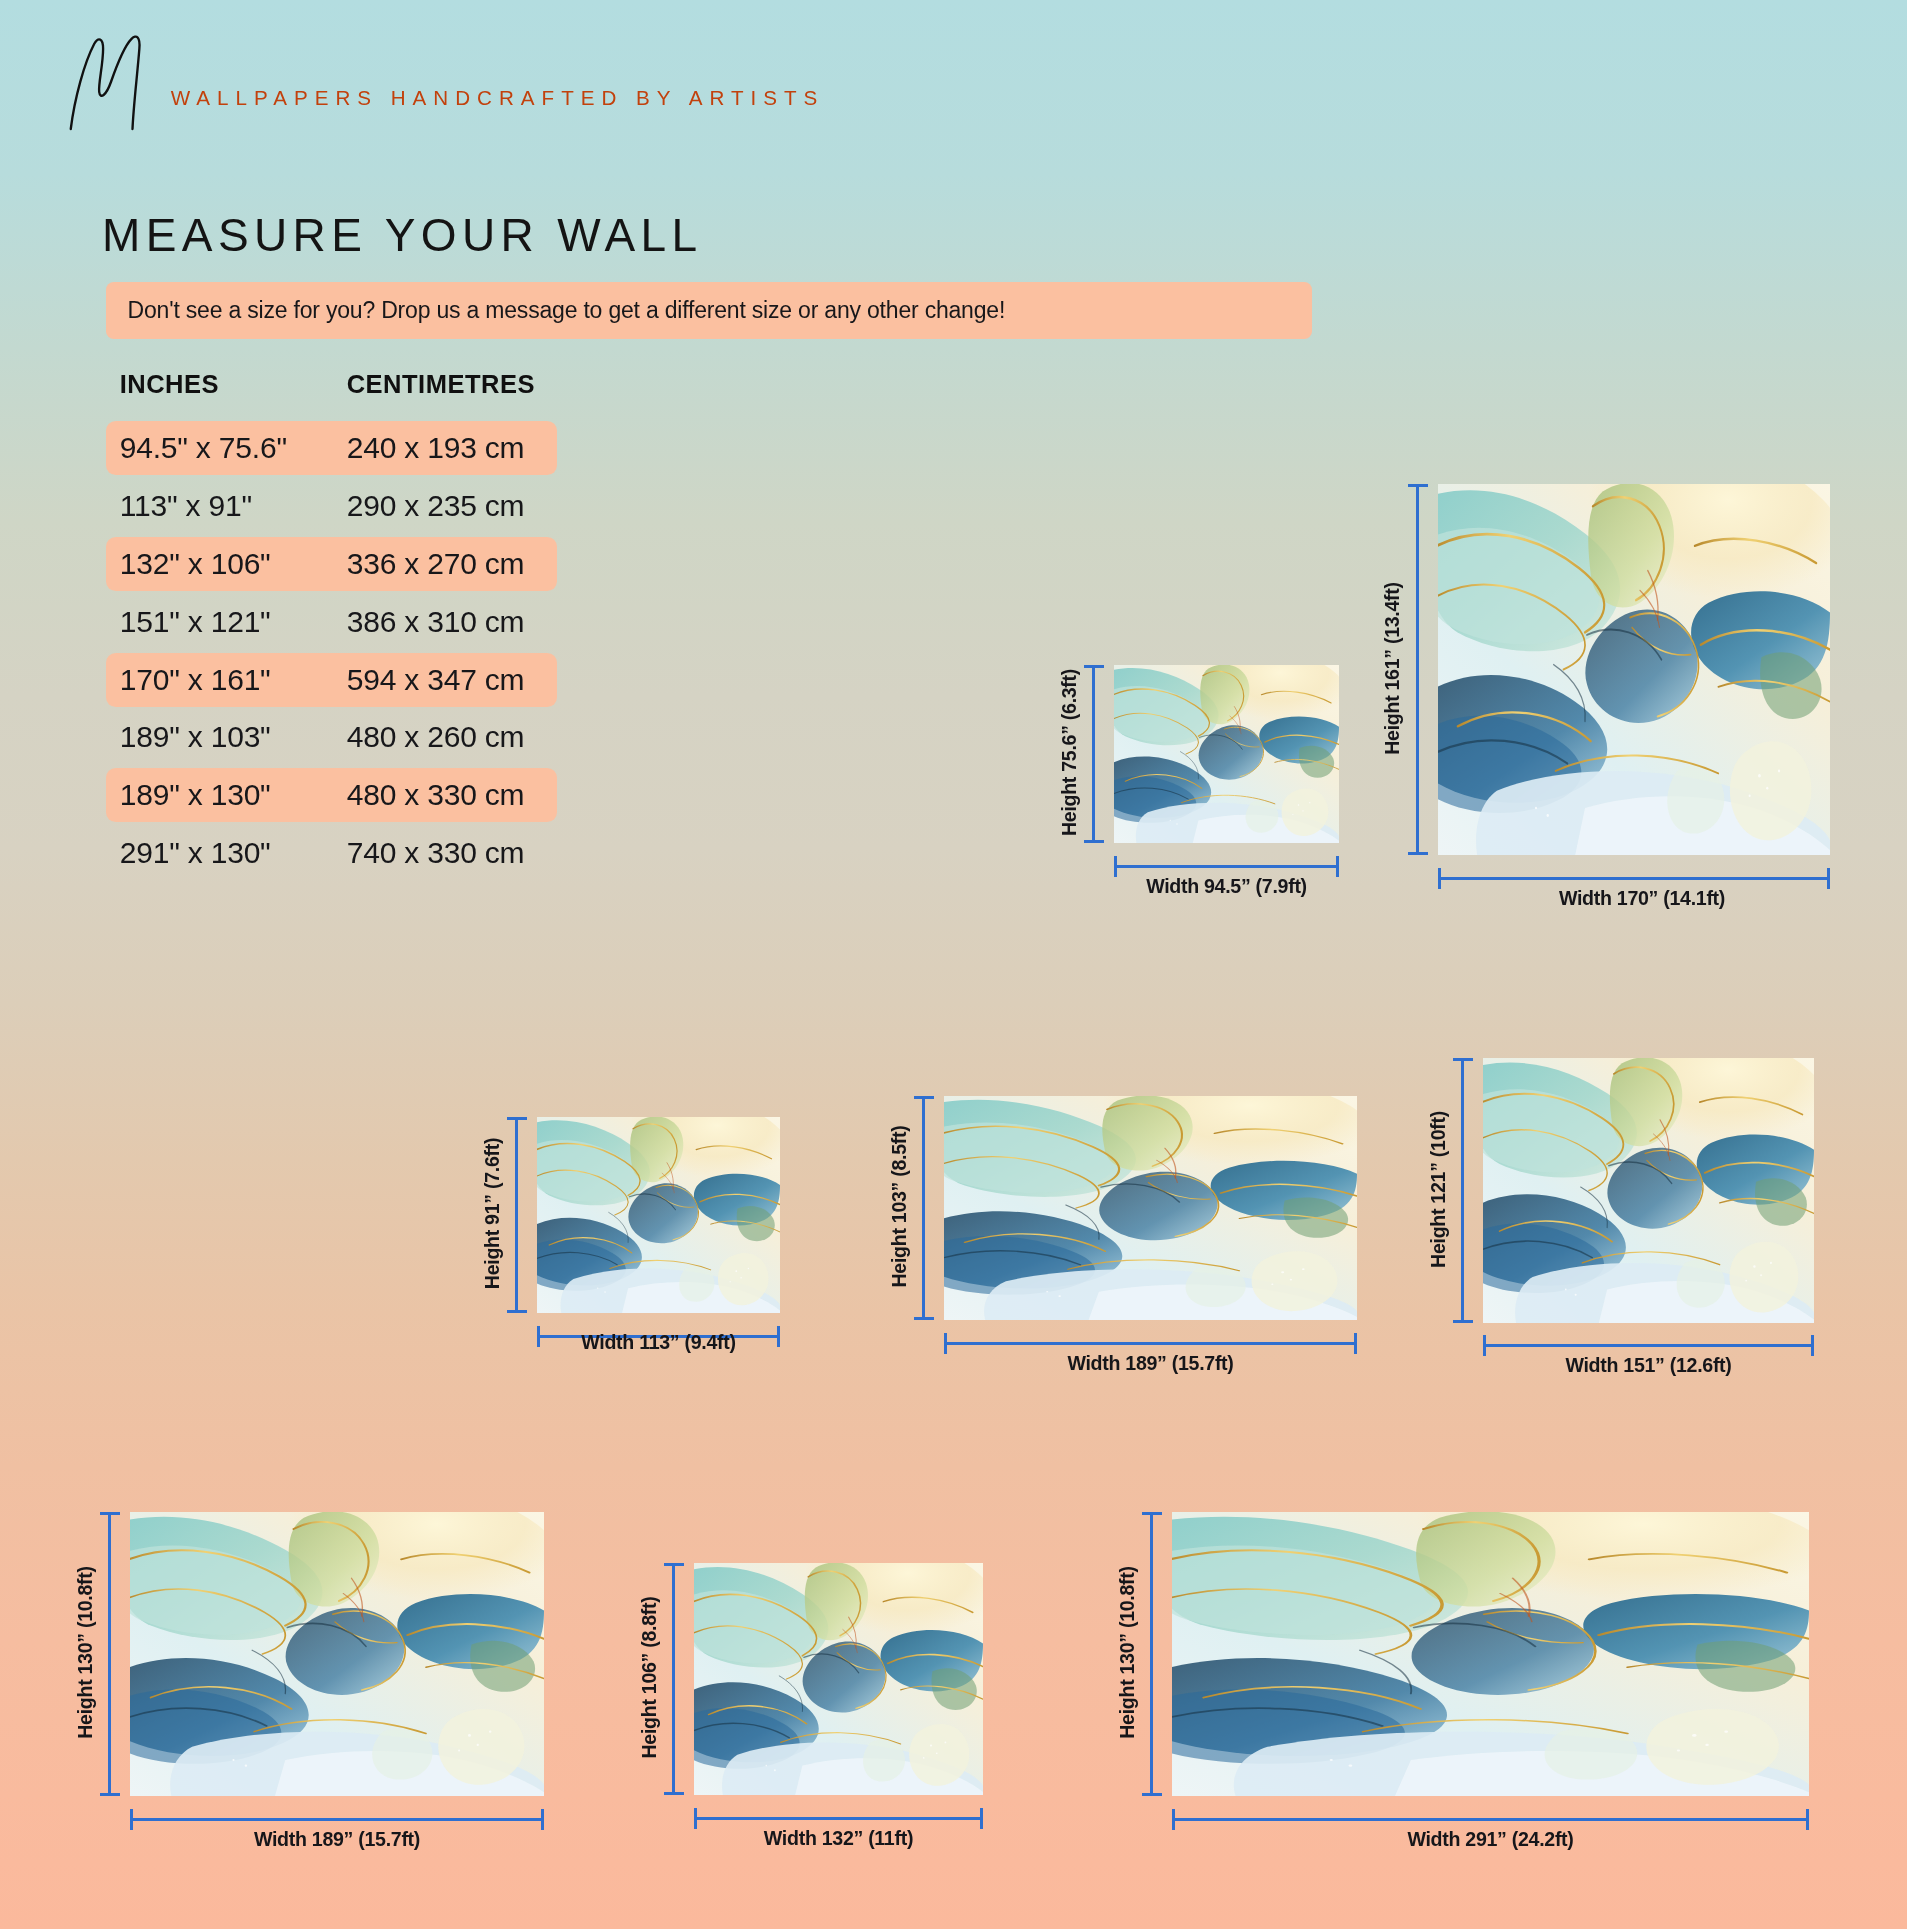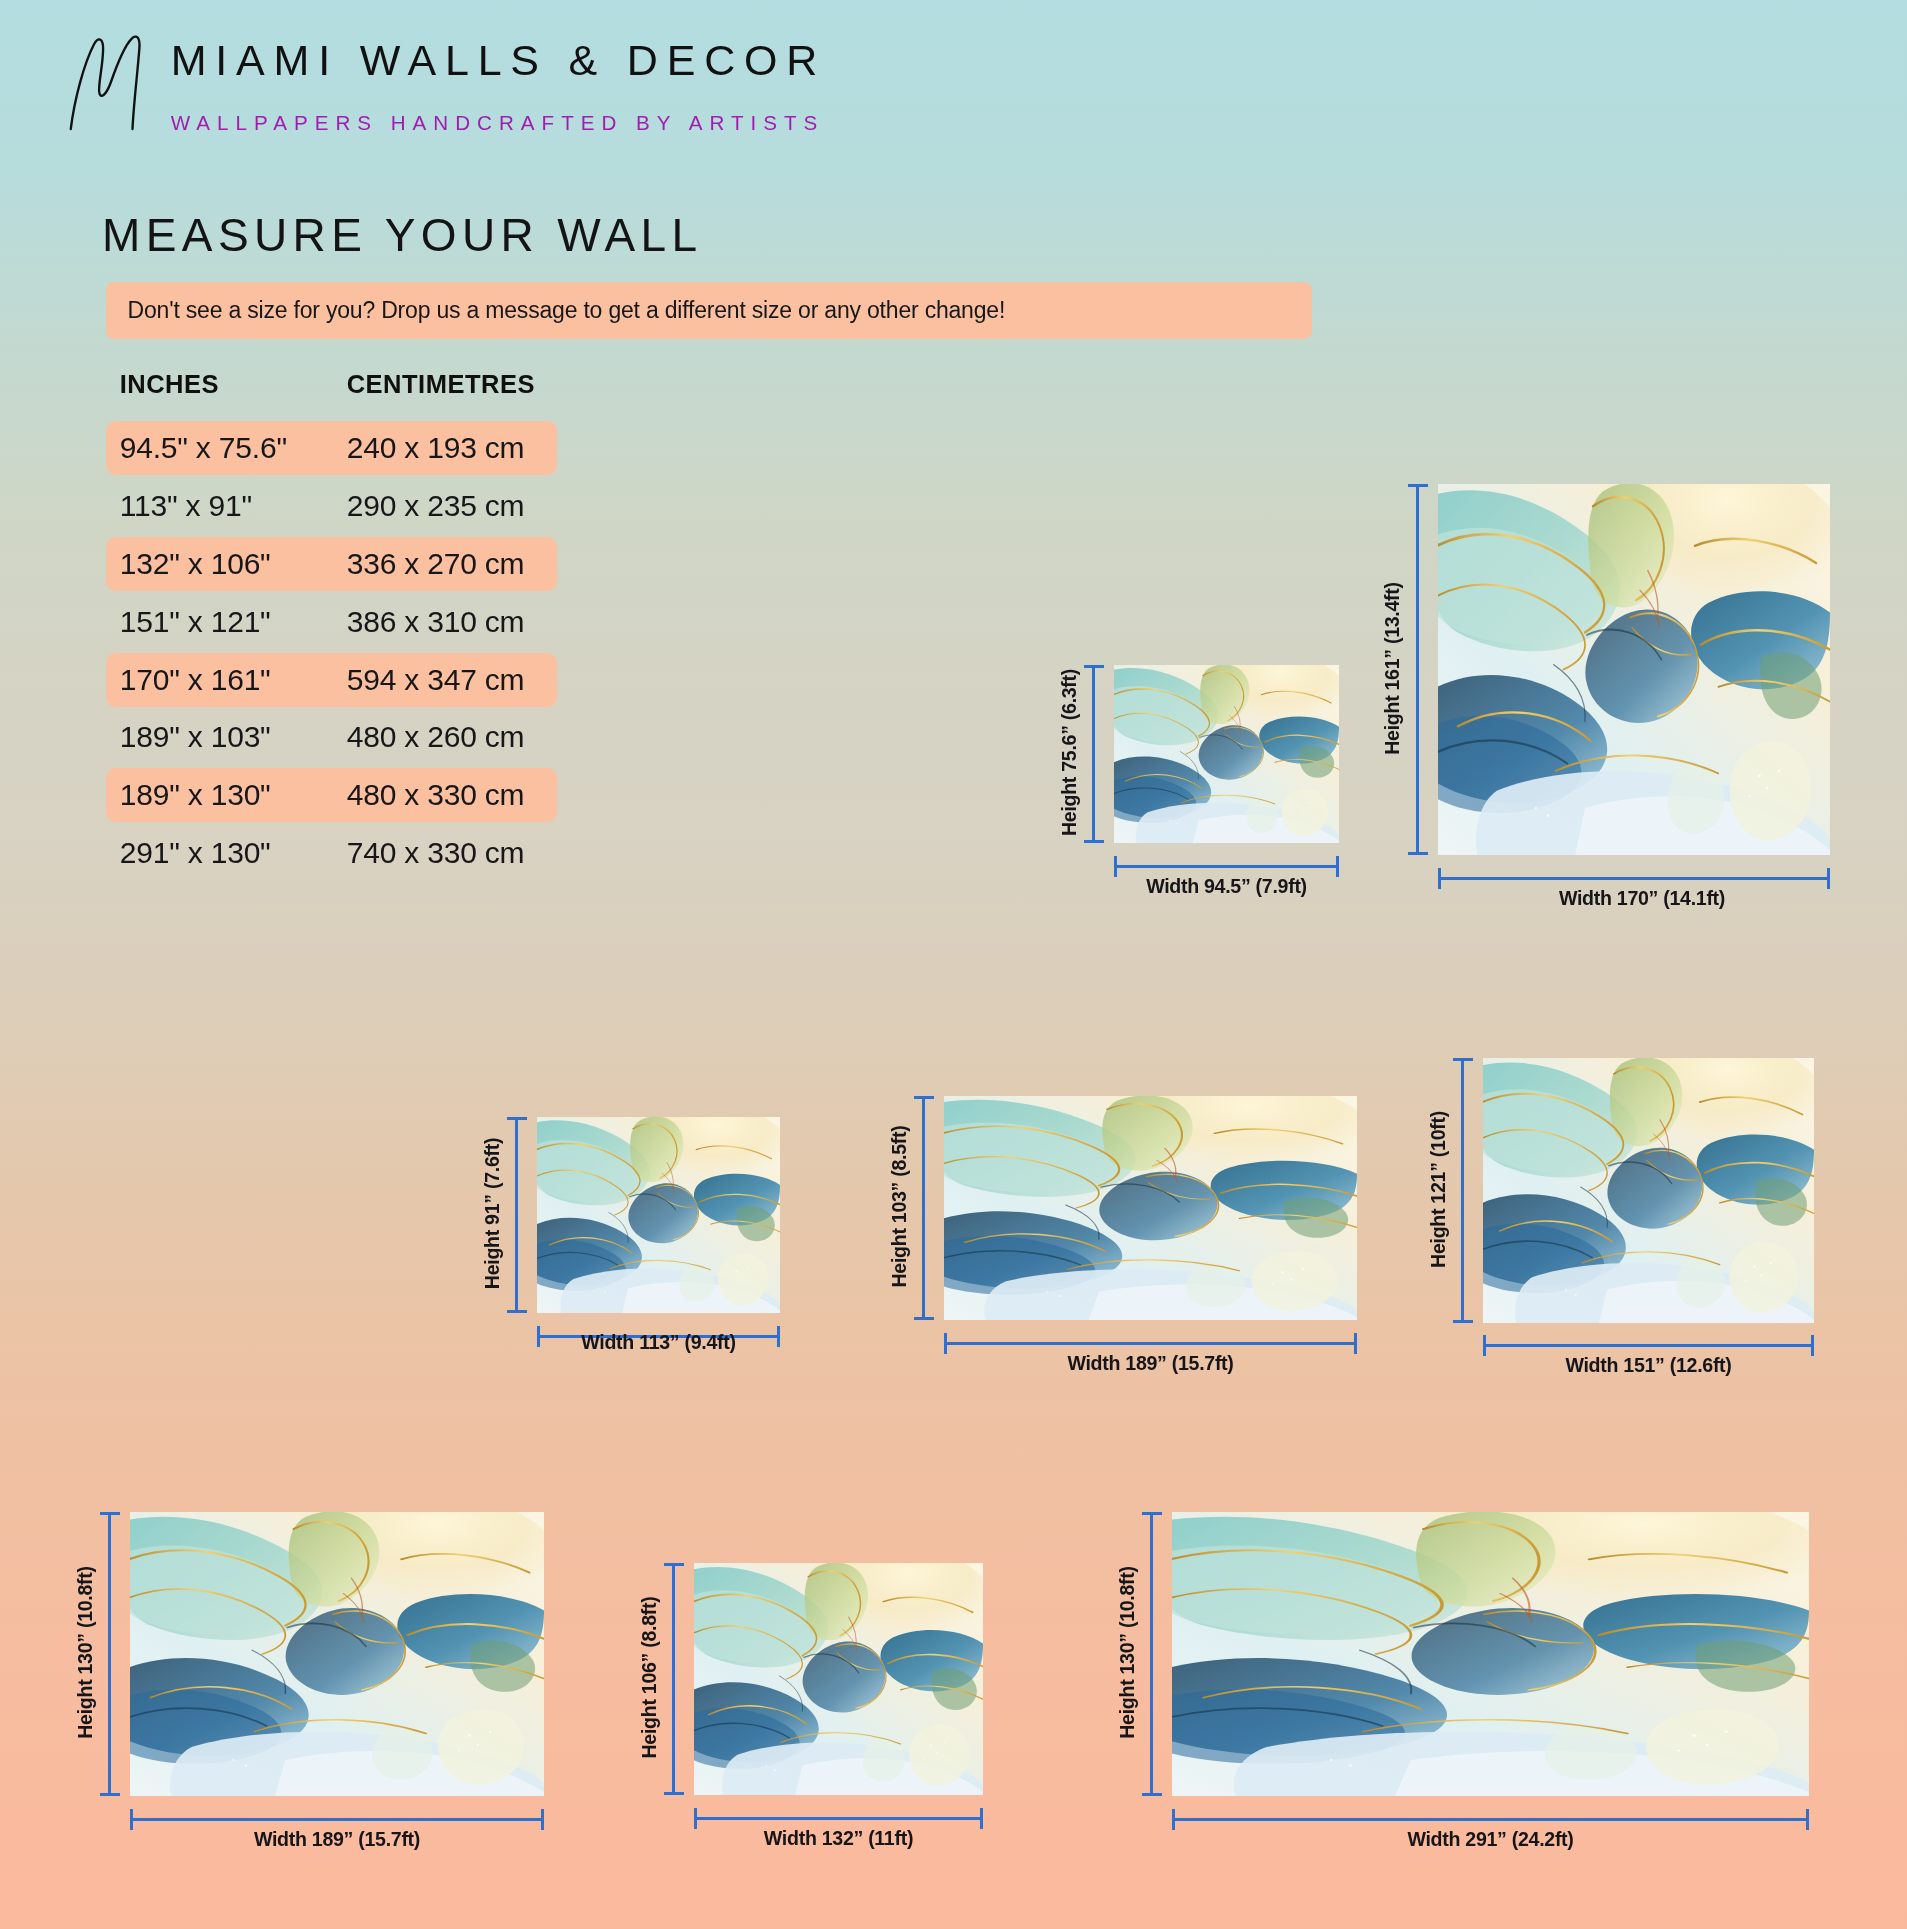--- a/index.html
+++ b/index.html
@@ -46,21 +46,21 @@
     font-weight: 400;
     letter-spacing: 8.8px;
     color: #111;
     font-family: "Liberation Sans", sans-serif;
     white-space: nowrap;
   }
   .brand-tag {
     font-size: 20.6px;
     font-weight: 300;
     letter-spacing: 7px;
-    color: #a21caf;
+    color: #c2410c;
     margin-top: 26px;
     white-space: nowrap;
   }
 
   
   .page-title {
     position: absolute;
     left: 102px;
     top: 208px;
     font-size: 46px;
@@ -196,21 +196,20 @@
   }
 </style>
 </head>
 <body>
 
 <div class="header">
   <svg class="logo-mark" viewBox="0 0 100 110">
     <path d="M12 104 C 16 72, 26 36, 36 17 C 40 10, 45 11, 45 22 C 45 38, 40 58, 41 66 C 42 74, 48 70, 53 56 C 60 36, 68 18, 74 12 C 79 7, 83 10, 82 22 C 80 48, 76 80, 75 104" fill="none" stroke="#111" stroke-width="2.4" stroke-linecap="round" stroke-linejoin="round"></path>
   </svg>
   <div class="brand-block">
-    <div class="brand-name">MIAMI WALLS &amp; DECOR</div>
     <div class="brand-tag">WALLPAPERS HANDCRAFTED BY ARTISTS</div>
   </div>
 </div>
 
 <div class="page-title">MEASURE YOUR WALL</div>
 
 <div class="callout">
   <span class="callout-text">Don't see a size for you? Drop us a message to get a different size or any other change!</span>
 </div>
 

